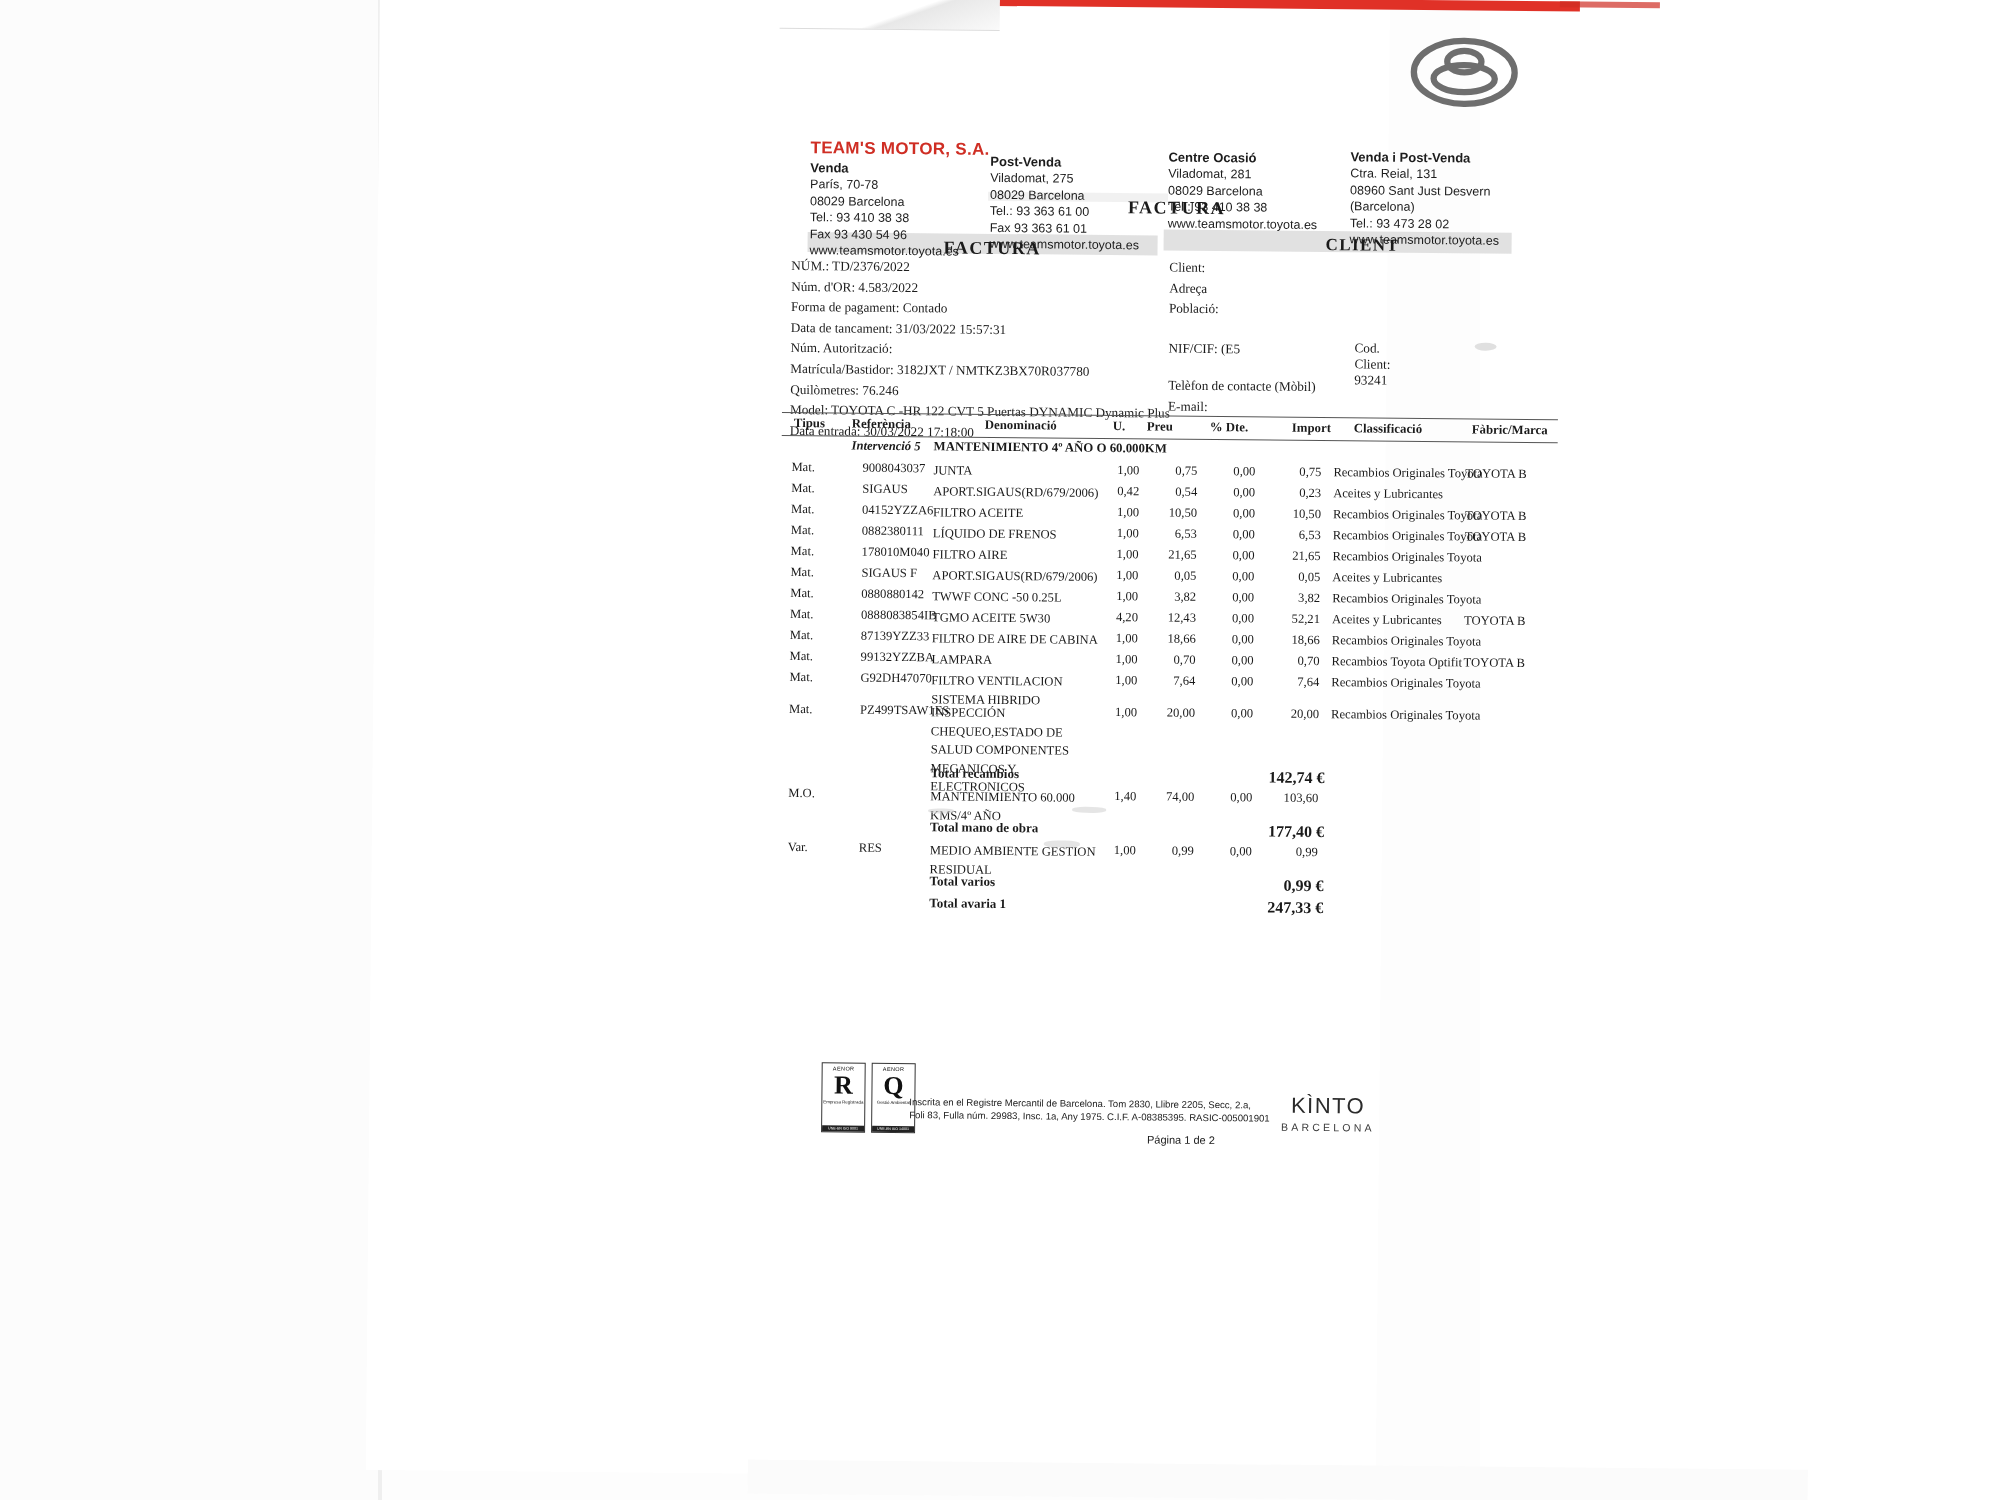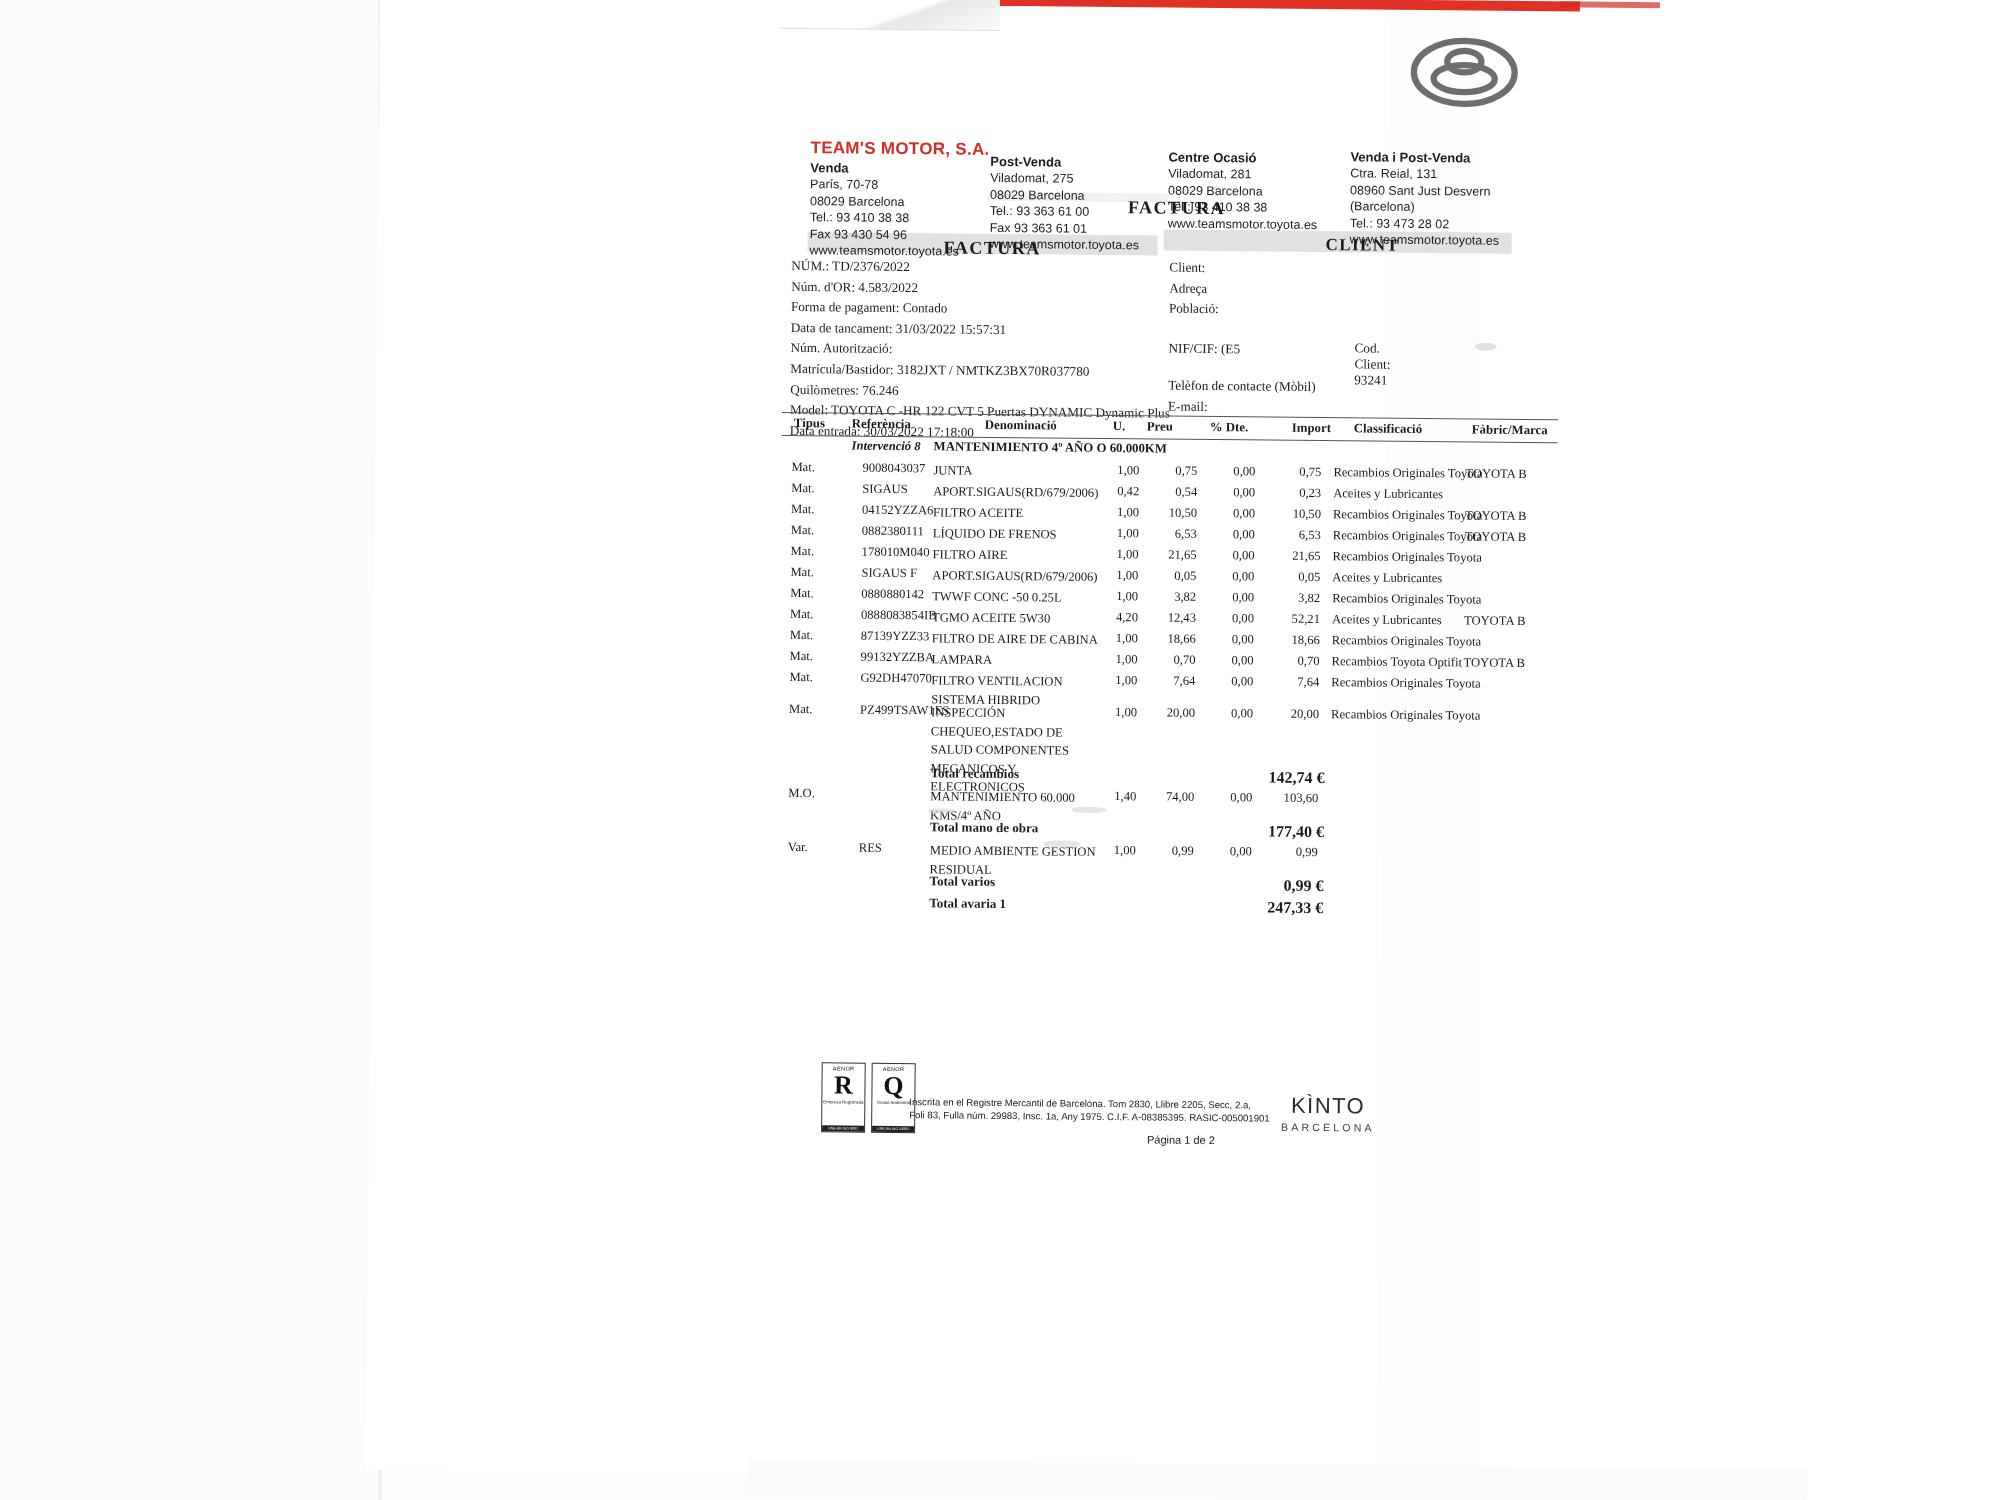--- a/index.html
+++ b/index.html
@@ -479,21 +479,21 @@
         <span class="h-preu">Preu</span>
         <span class="h-dte">% Dte.</span>
         <span class="h-imp">Import</span>
         <span class="h-clas">Classificació</span>
         <span class="h-fab">Fàbric/Marca</span>
       </div>
 
       <div class="rows">
 
         <div class="row-title">
-          <span class="lbl">Intervenció 8</span>
+          <span class="lbl">Intervenció 5</span>
           <span class="den">MANTENIMIENTO 4º AÑO O 60.000KM</span>
         </div>
 
         <div class="row">
           <span class="c-tipus">Mat.</span>
           <span class="c-ref">9008043037</span>
           <span class="c-den">JUNTA</span>
           <span class="c-u">1,00</span>
           <span class="c-preu">0,75</span>
           <span class="c-dte">0,00</span>

